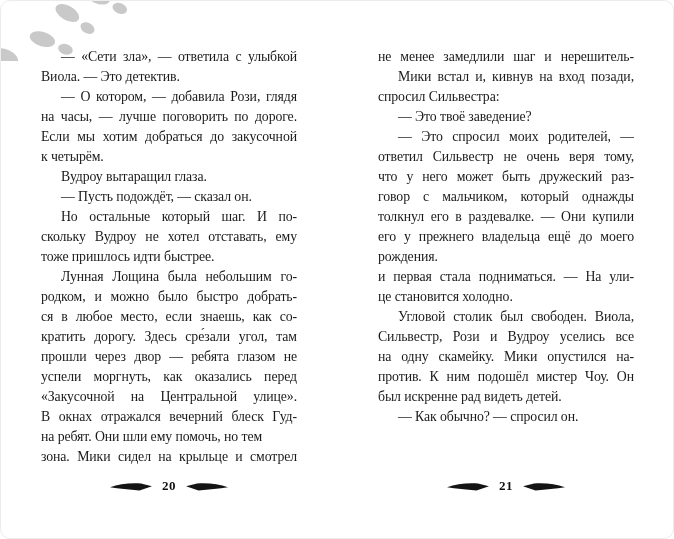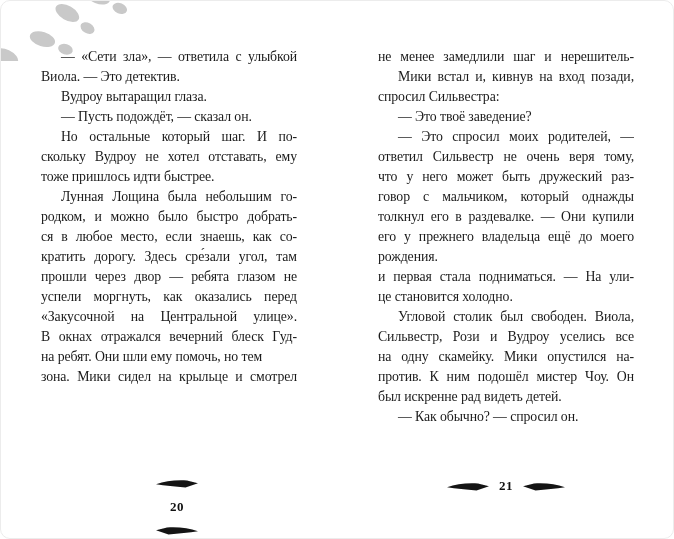--- a/index.html
+++ b/index.html
@@ -20,21 +20,21 @@
   .line{
     text-align:justify;text-align-last:justify;
     height:20px;overflow:hidden;white-space:normal;
   }
   .line.last{text-align-last:left;}
   .line.indent{padding-left:20px;}
   .footer{
     position:absolute;top:477px;width:256px;
     display:flex;align-items:center;justify-content:center;gap:10px;
   }
-  #left-footer{left:48px;flex-direction:column;}
+  #left-footer{left:40px;}
   #right-footer{left:377px;}
   .page-num{
     font-size:13px;font-weight:700;color:#111111;letter-spacing:0.5px;
     line-height:16px;
   }
   .ornament{display:block;}
   .ornament path{fill:#141414;}
   .fp{fill:#c9c9c9;}
 </style>
 </head>
@@ -52,20 +52,26 @@
     <use href="#shoe" transform="translate(14,60) rotate(25)"></use>
     <use href="#shoe" transform="translate(51,41) rotate(17)"></use>
     <use href="#shoe" transform="translate(75,17) rotate(30)"></use>
     <use href="#shoe" transform="translate(106,-1) rotate(22)"></use>
   </svg>
 
   <div class="text-col" id="left-col">
       <div class="para">
         <div class="line indent">— «Сети зла», — ответила с улыбкой</div>
         <div class="line last">Виола. — Это детектив.</div>
+      </div>
+      <div class="para">
+        <div class="line indent">— О котором, — добавила Рози, глядя</div>
+        <div class="line">на часы, — лучше поговорить по дороге.</div>
+        <div class="line">Если мы хотим добраться до закусочной</div>
+        <div class="line last">к четырём.</div>
       </div>
       <div class="para">
         <div class="line indent last">Вудроу вытаращил глаза.</div>
       </div>
       <div class="para">
         <div class="line indent last">— Пусть подождёт, — сказал он.</div>
       </div>
       <div class="para">
         <div class="line indent">Но остальные который шаг. И по-</div>
         <div class="line">скольку Вудроу не хотел отставать, ему</div>

